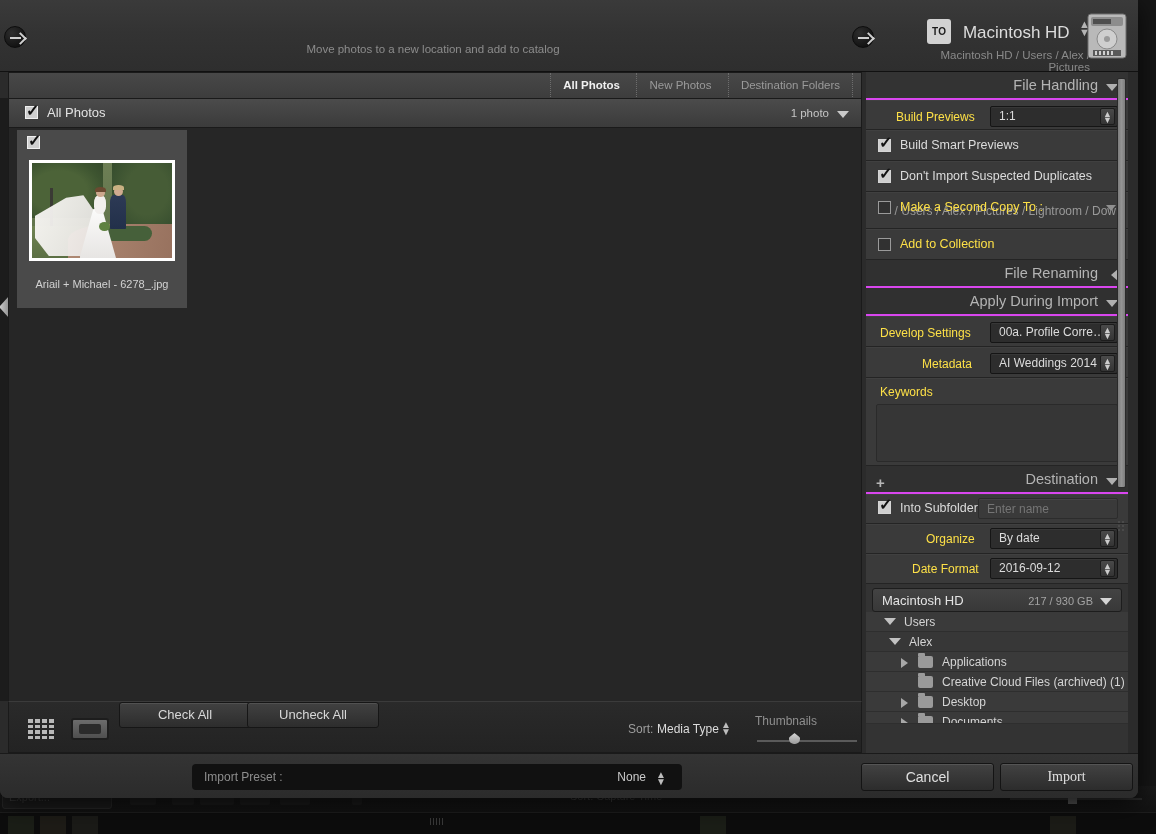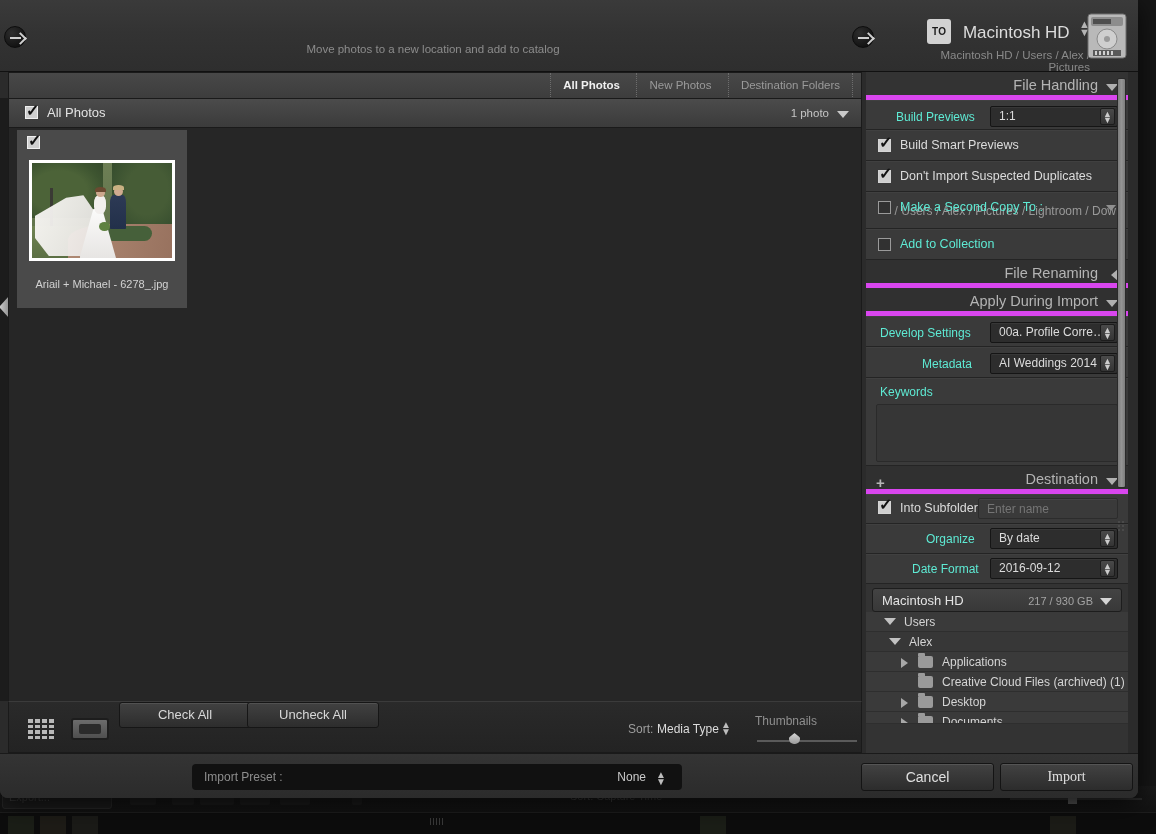--- a/index.html
+++ b/index.html
@@ -256,42 +256,42 @@
   }
 
   
   #right-panel {
     position: absolute; left: 866px; top: 72px; width: 262px; height: 682px;
     background: #333;
     overflow: hidden;
   }
   .panel-title {
     position: relative; height: 28px; background: #333;
-    border-bottom: 5px solid #d946ef;
+    border-bottom: 2px solid #d946ef;
     text-align: right;
   }
   .panel-title .ptxt {
     position: absolute; right: 30px; top: 5px; font-size: 14.5px; color: #b4b4b4;
   }
   .tri-down {
     position: absolute; right: 10px; top: 12px;
     width: 0; height: 0; border-left: 6px solid transparent;
     border-right: 6px solid transparent; border-top: 7px solid #b0b0b0;
   }
   .tri-left {
     position: absolute; right: 10px; top: 9px;
     width: 0; height: 0; border-top: 6px solid transparent;
     border-bottom: 6px solid transparent; border-right: 7px solid #b0b0b0;
   }
   .row {
     position: relative; background: #3a3a3a; border-bottom: 1px solid #242424;
     border-top: 1px solid #404040;
     padding: 7px 10px; min-height: 30px;
   }
-  .row-label { font-size: 12px; color: #5eead4; }
+  .row-label { font-size: 12px; color: #fde047; }
   .row-label.bright { color: #dcdcdc; }
   .popup {
     position: absolute; right: 10px; top: 5px; height: 21px;
     background: #2d2d2d; border: 1px solid #151515; border-radius: 2px;
     box-shadow: inset 0 1px 0 rgba(255,255,255,.05);
     font-size: 12px; color: #dcdcdc; line-height: 19px; padding-left: 8px;
   }
   .popup .stepper {
     position: absolute; right: 2px; top: 1px; width: 15px; height: 17px;
     background: linear-gradient(#4a4a4a,#343434); border: 1px solid #1c1c1c; border-radius: 2px;

